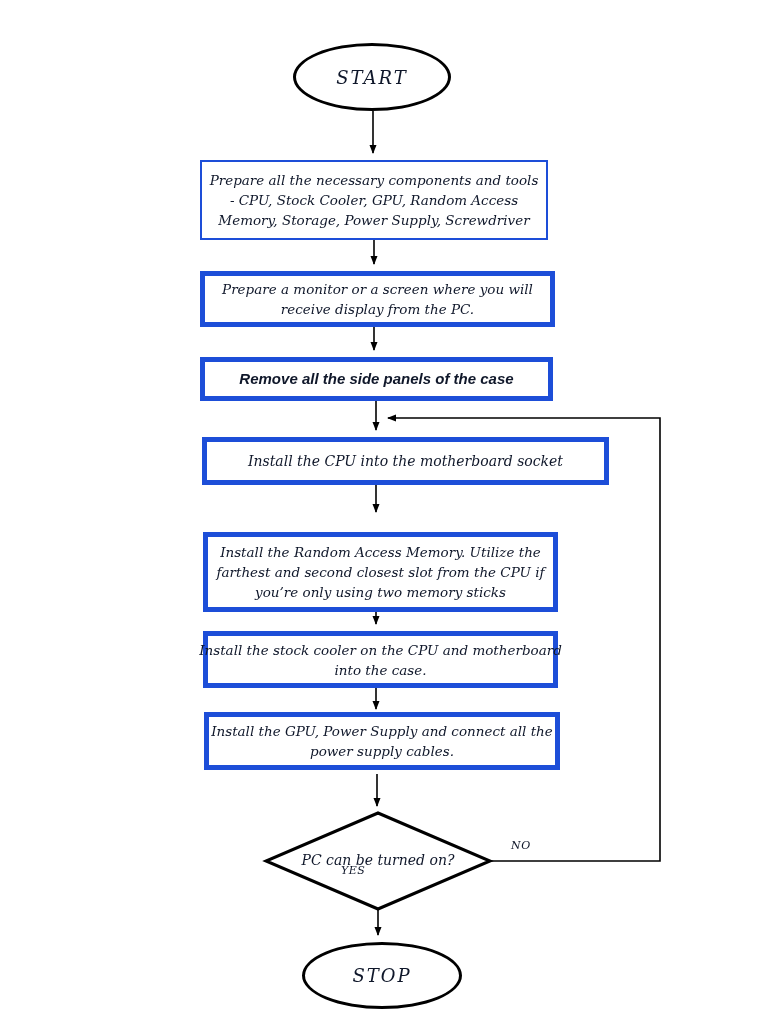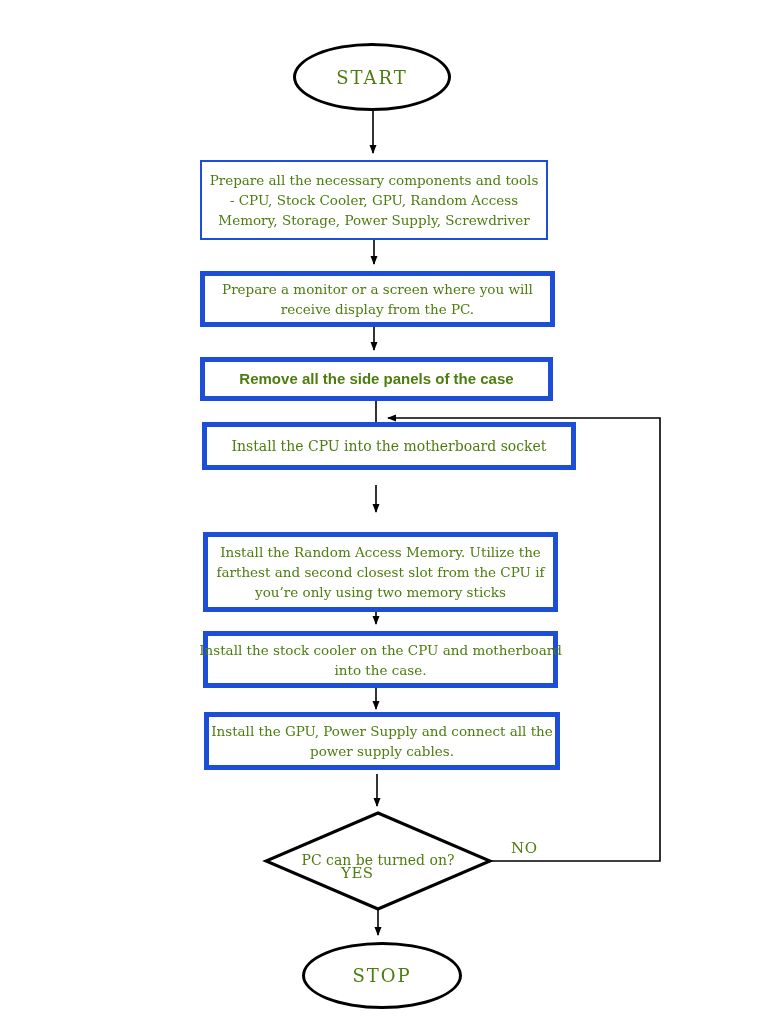--- a/index.html
+++ b/index.html
@@ -4,21 +4,22 @@
 <style>
   * { box-sizing: border-box; margin: 0; padding: 0; }
   html, body { background: #ffffff; }
   #canvas {
     position: relative;
     width: 768px;
     height: 1024px;
     background: #ffffff;
     overflow: hidden;
     font-family: "DejaVu Serif", serif;
-    color: #4d7c0f;
+    color: #0f172a;
+    font-style: italic;
   }
   #connectors {
     position: absolute;
     left: 0; top: 0;
     width: 768px; height: 1024px;
   }
   .oval {
     position: absolute;
     border: 3px solid #000000;
     border-radius: 50%;
@@ -41,33 +42,33 @@
     justify-content: center;
     text-align: center;
     font-size: 13.5px;
     line-height: 20px;
   }
   .process .line { white-space: nowrap; }
   #step-1 { left: 200px; top: 160px; width: 348px; height: 80px; border-width: 2px; }
   #step-2 { left: 200px; top: 271px; width: 355px; height: 56px; }
   #step-3 { left: 200px; top: 357px; width: 353px; height: 44px;
             font-family: "Liberation Sans", sans-serif; font-weight: bold; font-size: 15px; }
-  #step-4 { left: 202px; top: 422px; width: 374px; height: 48px; font-size: 14px; }
+  #step-4 { left: 202px; top: 437px; width: 407px; height: 48px; font-size: 14px; }
   #step-5 { left: 203px; top: 519px; width: 355px; height: 80px; margin-top: 13px; }
   #step-6 { left: 203px; top: 631px; width: 355px; height: 57px; }
   #step-7 { left: 204px; top: 712px; width: 356px; height: 58px; }
   #decision-label {
     position: absolute;
     left: 278px; top: 852px; width: 200px;
     text-align: center;
     font-size: 14px;
   }
   .edge-label {
     position: absolute;
-    font-size: 15px;
+    font-size: 11px;
     letter-spacing: 0.5px;
   }
   #no-label  { left: 511px; top: 839px; }
   #yes-label { left: 341px; top: 864px; }
 </style>
 </head>
 <body>
 
 <div id="canvas">
 

